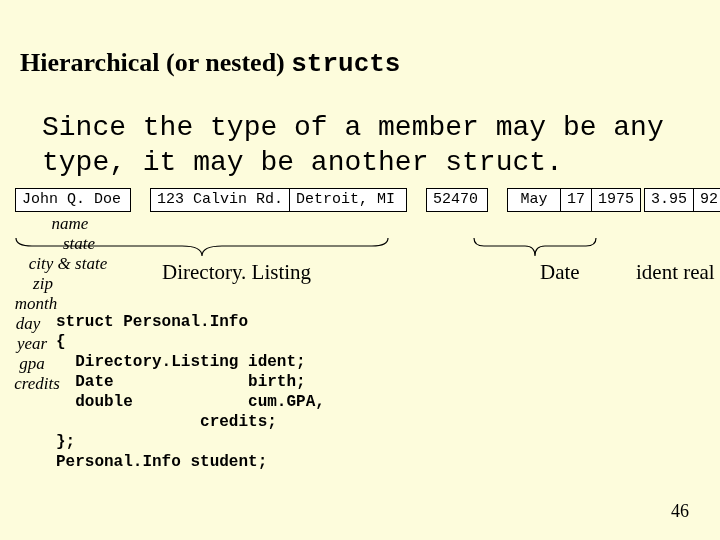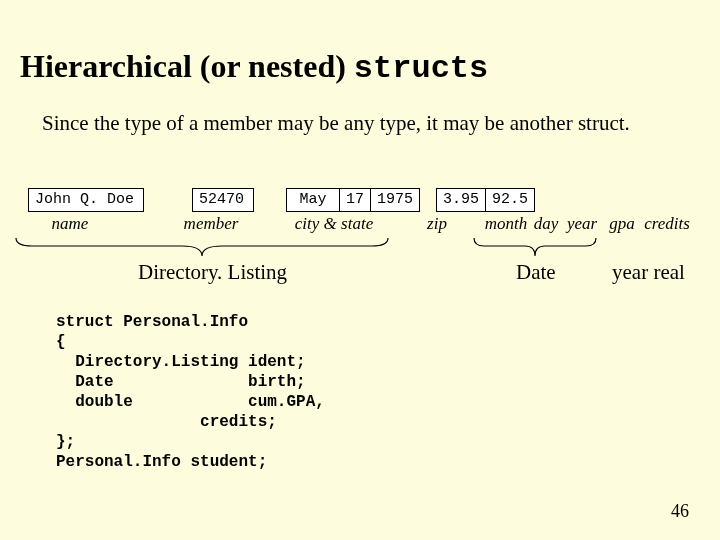--- a/index.html
+++ b/index.html
@@ -10,77 +10,80 @@
     background: #fdfcdc;
     font-family: "Times New Roman", Times, serif;
     color: #000;
     position: relative;
     overflow: hidden;
   }
   .title {
     position: absolute;
     top: 48px;
     left: 20px;
-    font-size: 32px;
+    font-size: 26px;
     font-weight: bold;
   }
   .title .mono {
     font-family: "Courier New", Courier, monospace;
     font-weight: bold;
   }
   .para {
     position: absolute;
     top: 110px;
     left: 42px;
     right: 40px;
-    font-size: 21px;
+    font-size: 28px;
     line-height: 1.25;
+    font-family: Liberation Mono, monospace;
   }
   .table {
     position: absolute;
     top: 188px;
     left: 12px;
     display: flex;
     align-items: flex-start;
   }
   .cell {
     border: 1px solid #000;
     background: #fff;
     font-family: "Courier New", Courier, monospace;
     font-size: 15px;
     padding: 2px 6px;
     line-height: 1.2;
     white-space: nowrap;
     margin-left: -1px;
   }
-  .cell:first-child { margin-left: 16px; }
+  .cell:first-child { margin-left: 3px; }
   .gap { width: 16px; }
   .cellgroup { display: flex; }
   .labels {
     position: absolute;
     top: 214px;
     left: 12px;
     display: flex;
     align-items: flex-start;
     font-style: italic;
     font-size: 17px;
+    flex-direction: column;
   }
   .lbl {
     text-align: center;
     white-space: nowrap;
   }
   .brace {
     position: absolute;
     font-size: 22px;
     color: #000;
   }
   .brace svg { display: block; }
   .grouplabel {
     position: absolute;
     font-size: 21px;
+    margin-left: 24px;
   }
   .code {
     position: absolute;
     top: 312px;
     left: 56px;
     font-family: "Courier New", Courier, monospace;
     font-weight: bold;
     font-size: 16px;
     line-height: 1.25;
     white-space: pre;
@@ -99,40 +102,44 @@
   <span>Hierarchical (or nested) </span><span class="mono">structs</span>
 </div>
 
 <div class="para">Since the type of a member may be any type, it may be another struct.</div>
 
 <div class="table">
   <div class="cellgroup">
     <div class="cell" style="width:102px">John Q. Doe</div>
   </div>
   <div class="gap"></div>
+  <div class="cellgroup">
+    <div class="cell" style="width:126px">123 Calvin Rd.</div>
+    <div class="cell" style="width:104px">Detroit, MI</div>
+  </div>
   <div class="gap"></div>
   <div class="cellgroup">
     <div class="cell" style="width:48px">52470</div>
   </div>
   <div class="gap"></div>
   <div class="cellgroup">
     <div class="cell" style="width:40px;text-align:center">May</div>
     <div class="cell" style="width:18px;text-align:center">17</div>
     <div class="cell" style="width:36px;text-align:left">1975</div>
   </div>
   <div class="cellgroup">
     <div class="cell" style="width:36px;text-align:center">3.95</div>
     <div class="cell" style="width:36px;text-align:right">92.5</div>
   </div>
 </div>
 
 <div class="labels">
   <div class="lbl" style="width:116px">name</div>
   <div style="width:16px"></div>
-  <div class="lbl" style="width:134px">member</div>
+  <div class="lbl" style="width:134px">state</div>
   <div class="lbl" style="width:112px">city &amp; state</div>
   <div style="width:16px"></div>
   <div class="lbl" style="width:62px">zip</div>
   <div style="width:14px"></div>
   <div class="lbl" style="width:48px">month</div>
   <div class="lbl" style="width:32px">day</div>
   <div class="lbl" style="width:40px">year</div>
   <div class="lbl" style="width:40px">gpa</div>
   <div class="lbl" style="width:50px">credits</div>
 </div>
@@ -143,21 +150,21 @@
   </svg>
 </div>
 <div class="brace" style="top:236px;left:470px">
   <svg width="130" height="22" viewBox="0 0 130 22">
     <path d="M 4 2 Q 4 10 14 10 L 55 10 Q 65 10 65 20 Q 65 10 75 10 L 116 10 Q 126 10 126 2" fill="none" stroke="#000" stroke-width="1.2"></path>
   </svg>
 </div>
 
 <div class="grouplabel" style="top:260px;left:138px">Directory. Listing</div>
 <div class="grouplabel" style="top:260px;left:516px">Date</div>
-<div class="grouplabel" style="top:260px;left:612px">year real</div>
+<div class="grouplabel" style="top:260px;left:612px">ident real</div>
 
 <div class="code">struct Personal.Info
 {
   Directory.Listing ident;
   Date              birth;
   double            cum.GPA,
                credits;
 };
 Personal.Info student;</div>
 

